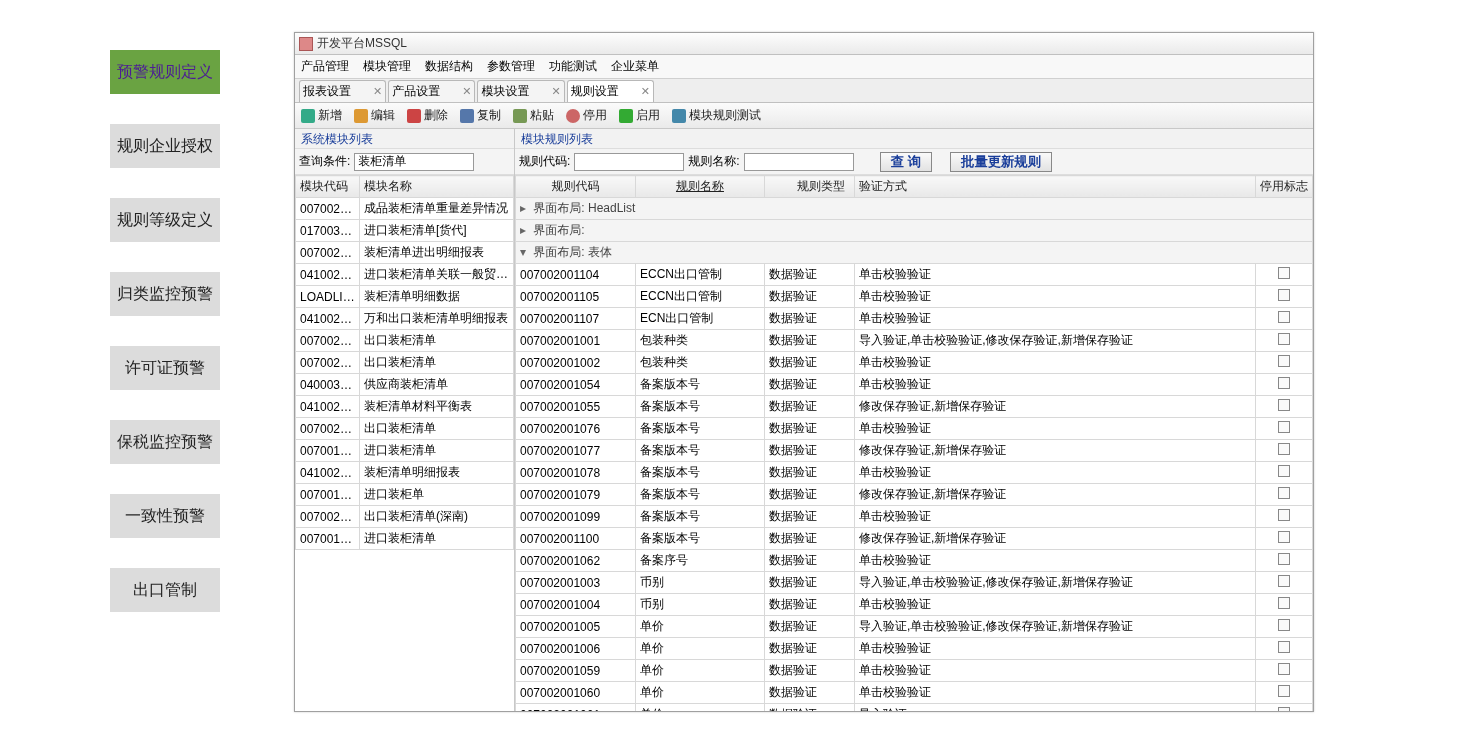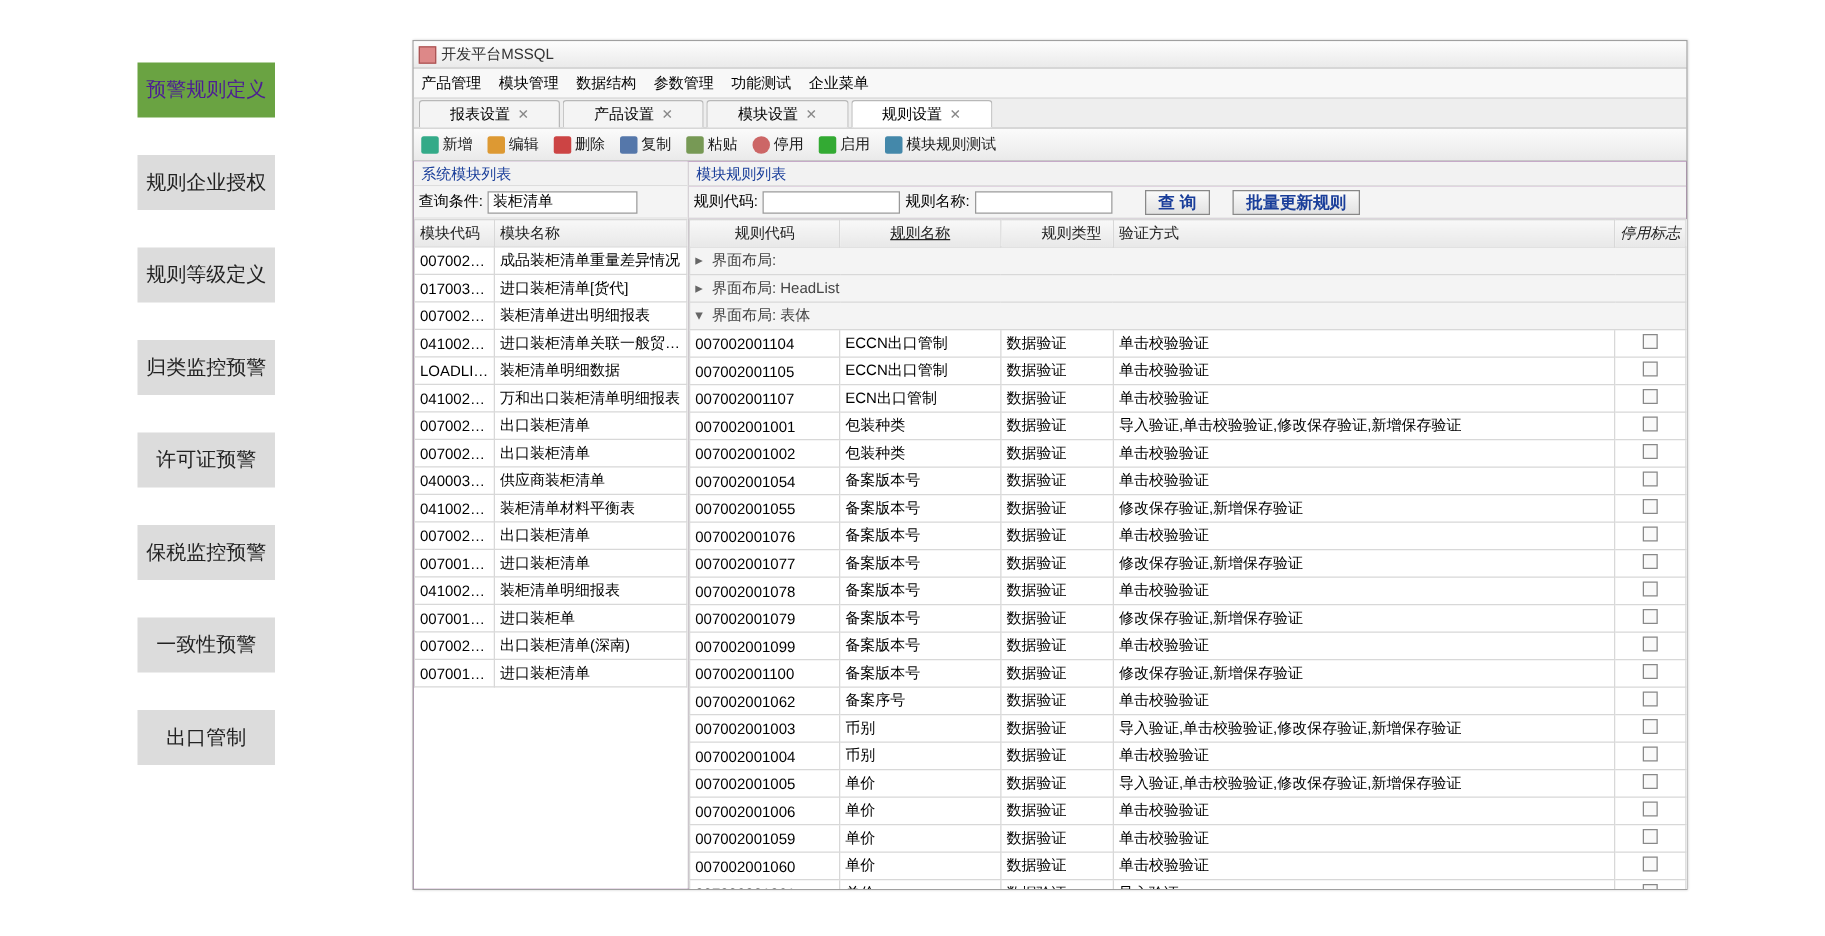--- a/index.html
+++ b/index.html
@@ -30,21 +30,21 @@
     align-items: center;
     justify-content: center;
     cursor: pointer;
   }
   .nav-btn.active {
     background: #6aa342;
     color: #4c1d95;
   }
   
   .app-window {
-    margin-left: 110px;
+    margin-left: 74px;
     margin-top: 32px;
     width: 1020px;
     border: 1px solid #a0a0a0;
     background: #f0f0f0;
     display: flex;
     flex-direction: column;
     height: 680px;
     box-shadow: 0 0 2px rgba(0,0,0,0.2);
   }
   .titlebar {
@@ -74,28 +74,28 @@
   .doc-tabs {
     height: 24px;
     background: #eee;
     display: flex;
     align-items: flex-end;
     padding-left: 4px;
     border-bottom: 1px solid #c0c0c0;
   }
   .doc-tab {
     height: 22px;
-    padding: 0 24px;
+    padding: 0 3px;
     border: 1px solid #b8b8b8;
     border-bottom: none;
     background: #f4f4f4;
     margin-right: 2px;
     display: flex;
     align-items: center;
-    gap: 6px;
+    gap: 22px;
     font-size: 12px;
     cursor: pointer;
     border-radius: 3px 3px 0 0;
   }
   .doc-tab.active {
     background: #fff;
     font-weight: normal;
   }
   .doc-tab .close-x { color: #888; font-size: 11px; }
   .toolbar {
@@ -120,21 +120,21 @@
   .tool-icon.del { background: #c44; border-radius: 2px; }
   .tool-icon.copy { background: #57a; border-radius: 2px; }
   .tool-icon.paste { background: #795; border-radius: 2px; }
   .tool-icon.stop { background: #c66; border-radius: 50%; }
   .tool-icon.start { background: #3a3; border-radius: 2px; }
   .tool-icon.test { background: #48a; border-radius: 2px; }
   .main-panes {
     flex: 1;
     display: flex;
     overflow: hidden;
-    background: #701a75;
+    background: #a21caf;
   }
   .left-pane {
     width: 220px;
     border-right: 1px solid #c8c8c8;
     display: flex;
     flex-direction: column;
     background: #fafafa;
   }
   .pane-title {
     height: 20px;
@@ -200,21 +200,21 @@
     color: #444;
   }
   .group-row .arrow { display:inline-block; width:10px; color:#666;}
   .chk-cell { text-align: center; }
   .chk {
     width: 12px; height: 12px; border: 1px solid #888; display:inline-block;
     background: #fafafa;
   }
   .right-grid th:nth-child(1){width:120px;}
   .right-grid th:nth-child(3){width:90px;padding-left:32px;}
-  .right-grid th:nth-child(5){width:50px;font-style:italic;}
+  .right-grid th:nth-child(5){width:50px;}
 </style>
 </head>
 <body>
 
 <div class="left-nav" id="left-nav">
     <div class="nav-btn active">预警规则定义</div>
     <div class="nav-btn">规则企业授权</div>
     <div class="nav-btn">规则等级定义</div>
     <div class="nav-btn">归类监控预警</div>
     <div class="nav-btn">许可证预警</div>
@@ -396,24 +396,24 @@
               <tr>
                 <th style="text-align: center;">规则代码</th>
                 <th style="text-align: center; text-decoration: underline;">规则名称</th>
                 <th>规则类型</th>
                 <th>验证方式</th>
                 <th>停用标志</th>
               </tr>
             </thead>
             <tbody>
               <tr class="group-row">
+                <td colspan="5"><span class="arrow">▸</span> 界面布局:  HeadList</td>
+              </tr>
+              <tr class="group-row">
                 <td colspan="5"><span class="arrow">▸</span> 界面布局:</td>
-              </tr>
-              <tr class="group-row">
-                <td colspan="5"><span class="arrow">▸</span> 界面布局:  HeadList</td>
               </tr>
               <tr class="group-row">
                 <td colspan="5"><span class="arrow">▾</span> 界面布局:  表体</td>
               </tr>
               <tr>
                 <td>007002001104</td>
                 <td>ECCN出口管制</td>
                 <td>数据验证</td>
                 <td>单击校验验证</td>
                 <td class="chk-cell"><span class="chk"></span></td>

